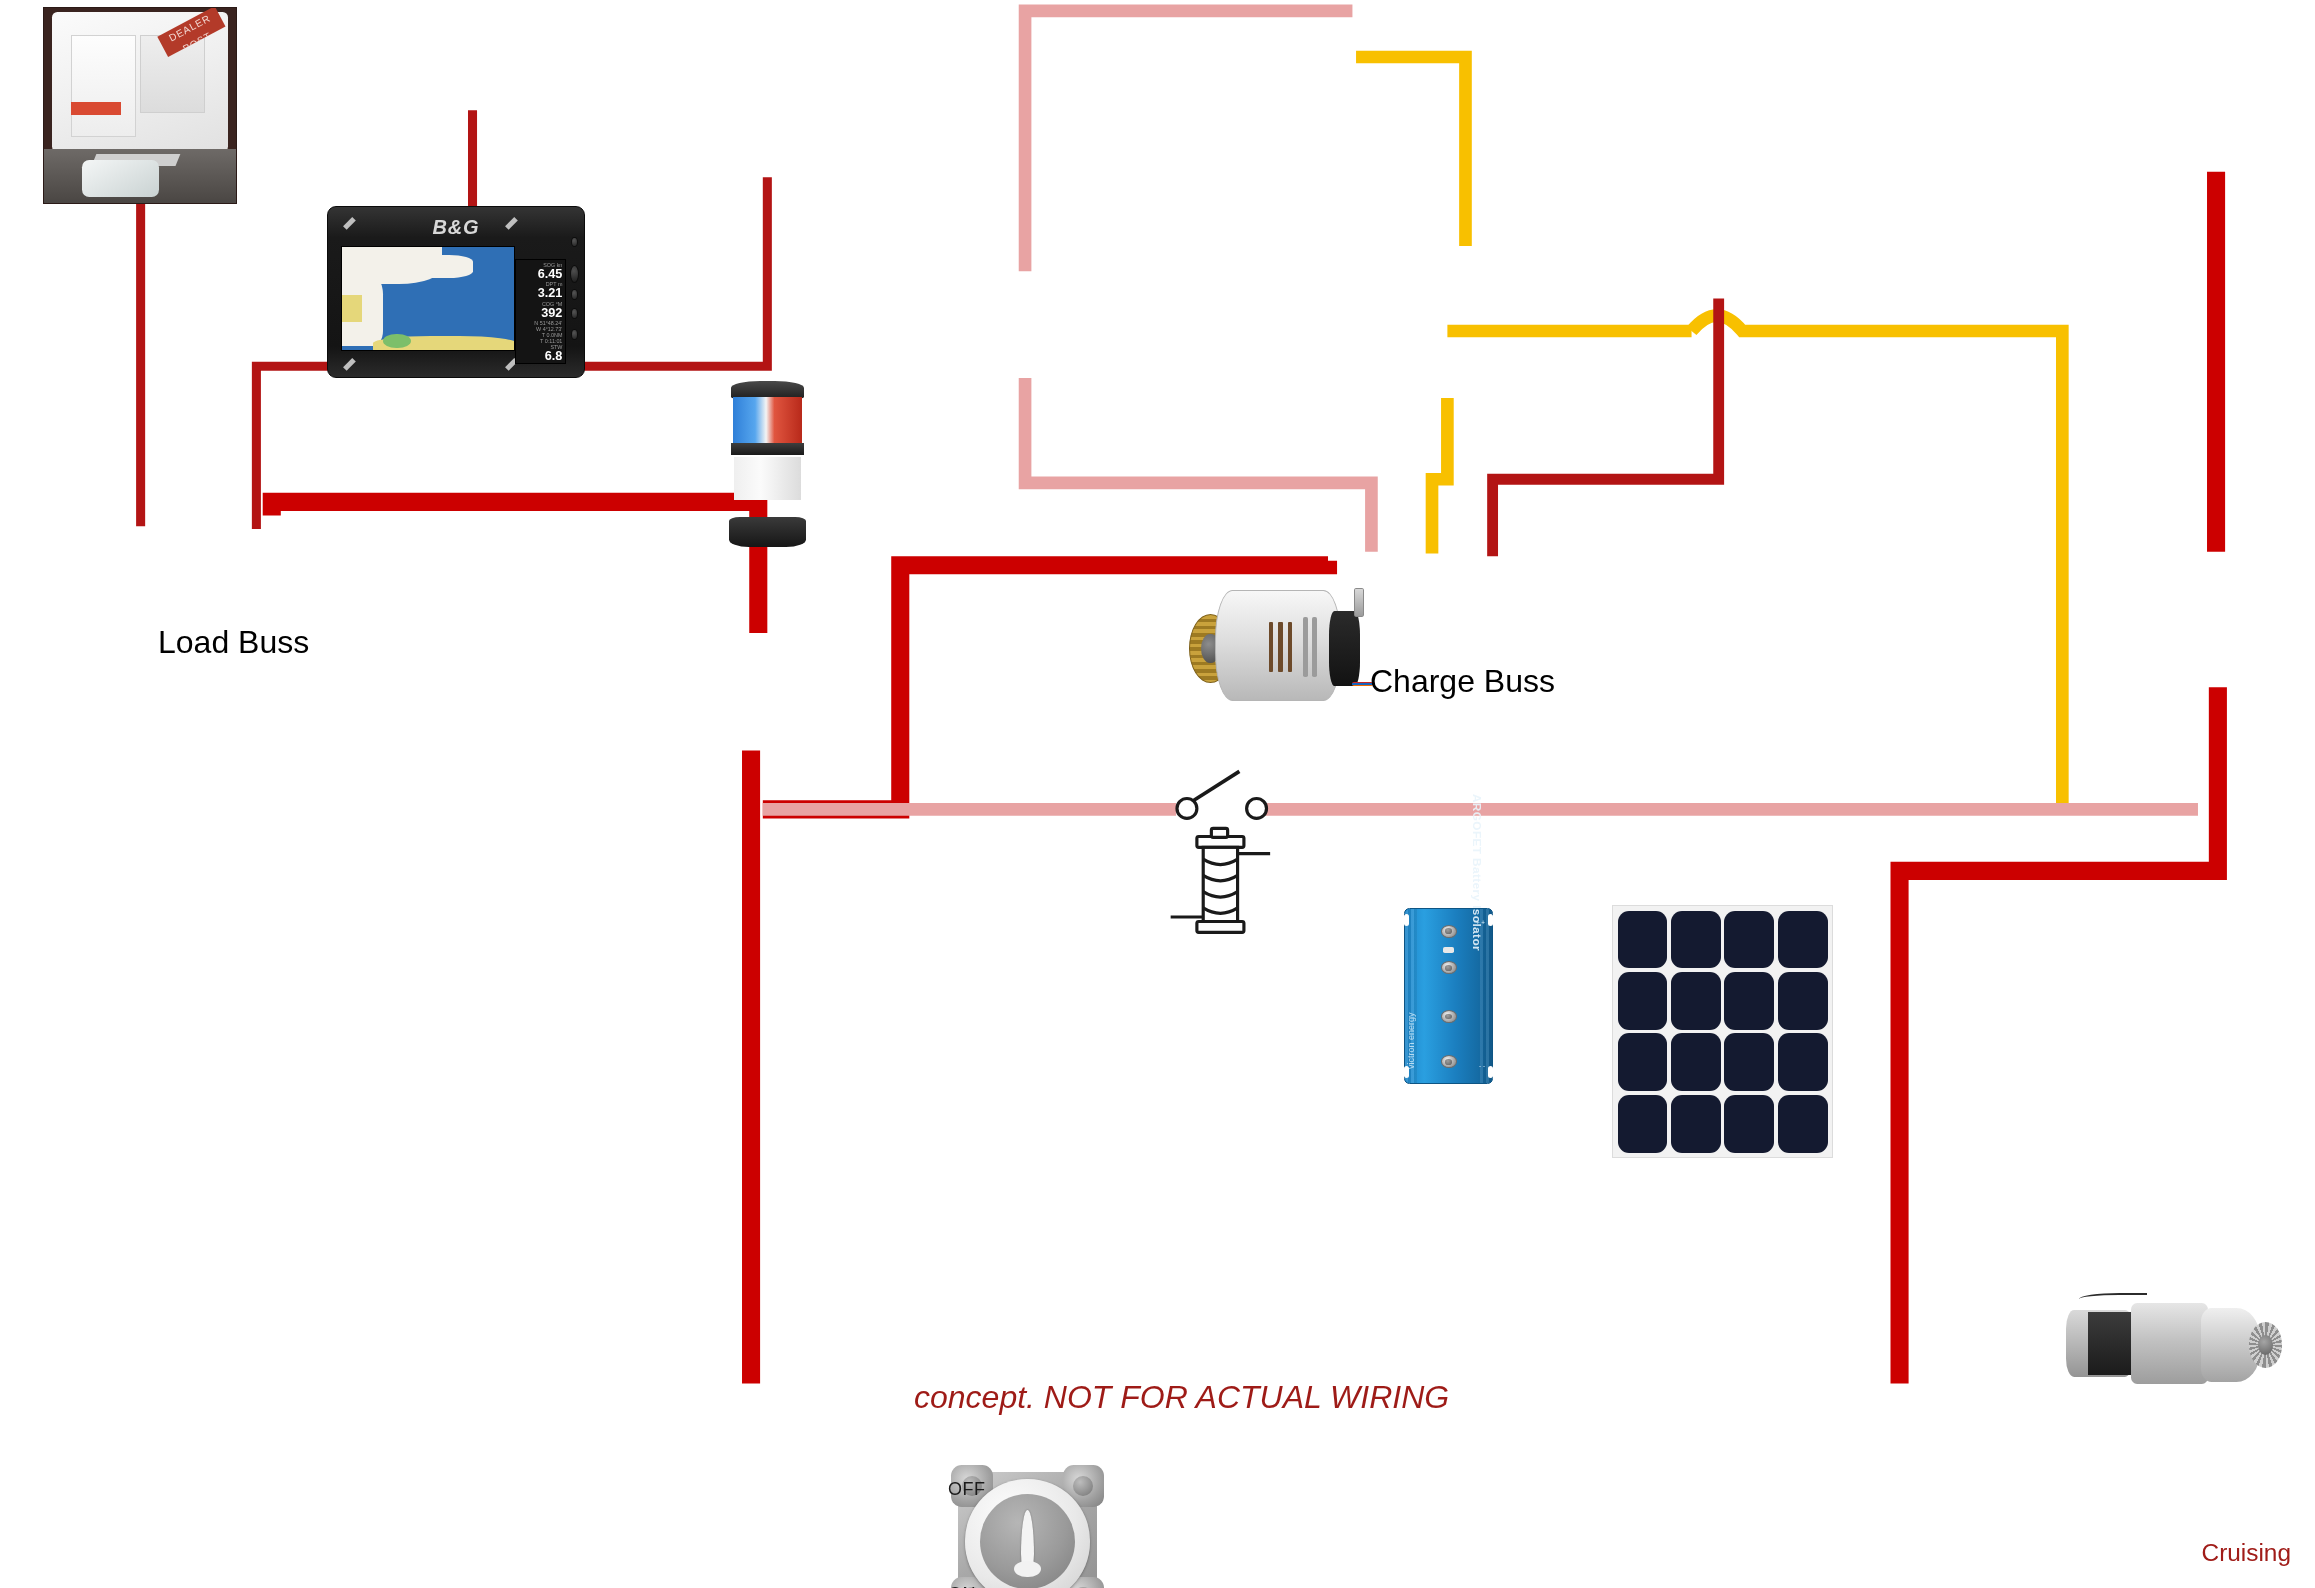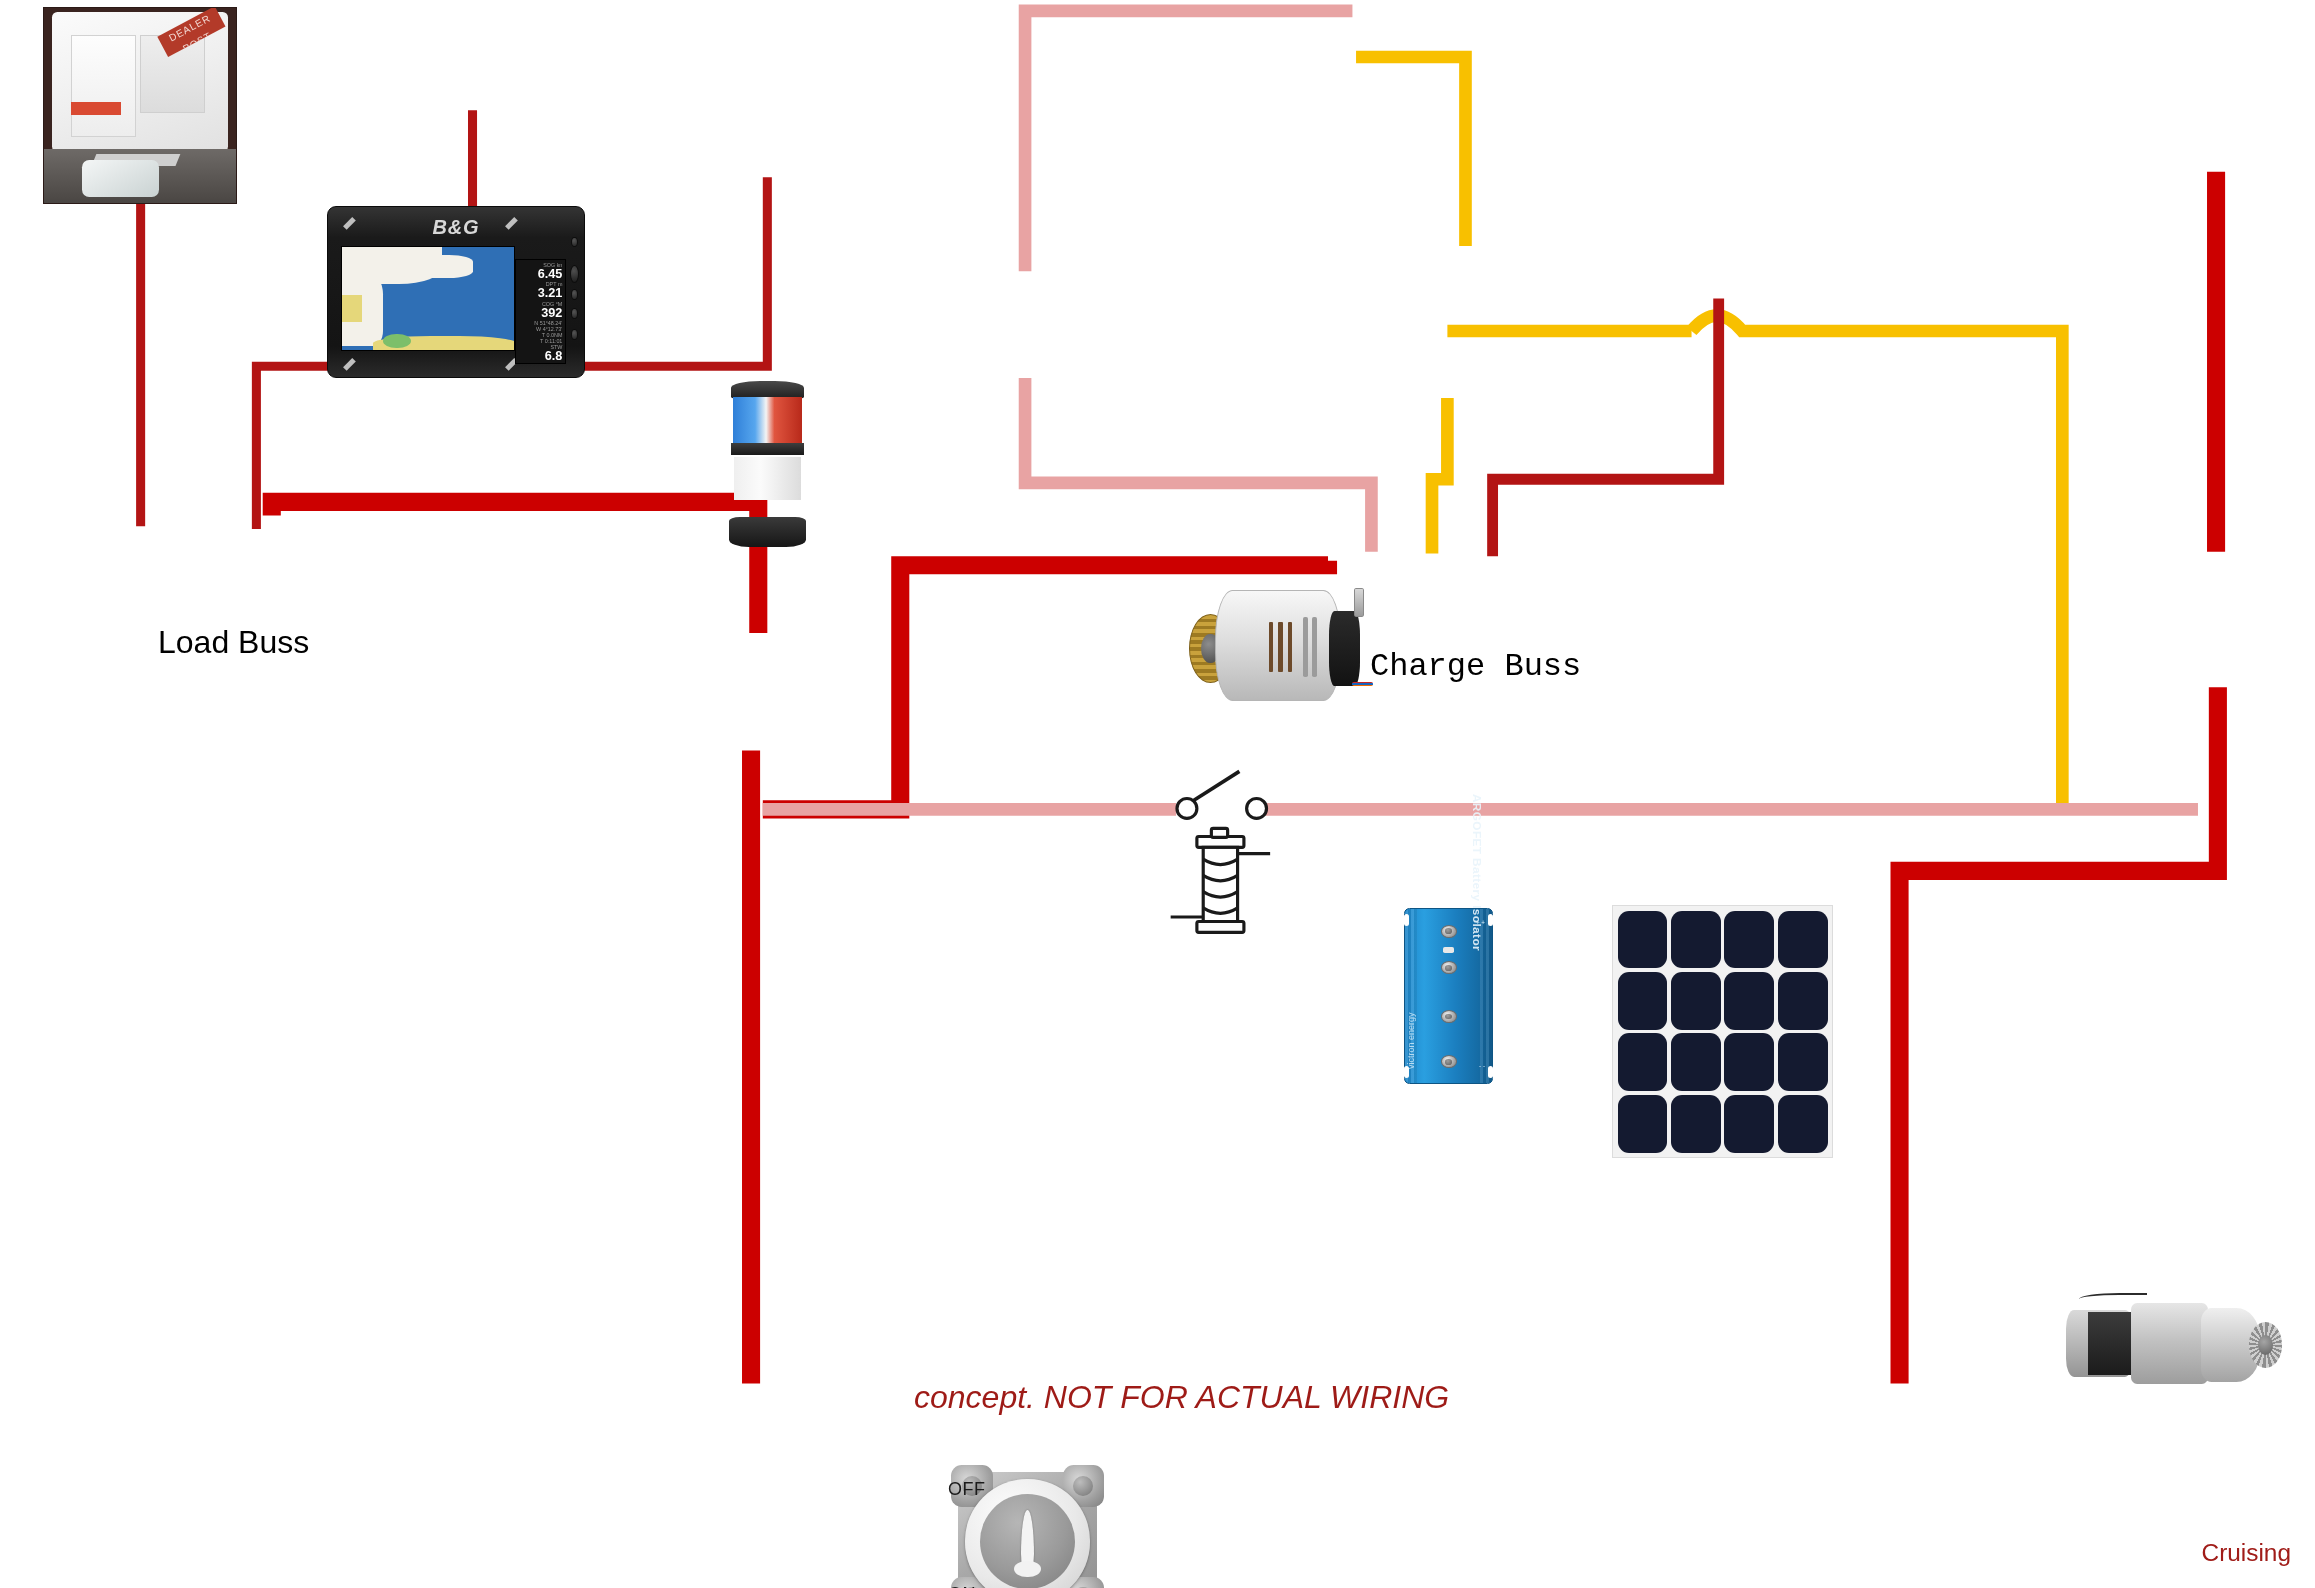--- a/index.html
+++ b/index.html
@@ -532,21 +532,21 @@
     <div class="ear br"></div>
     <div class="ring"></div>
     <div class="dial"></div>
     <div class="knob"></div>
     <div class="lbl off">OFF</div>
     <div class="lbl on">ON</div>
   </div>
 
   <div class="label" style="left:158px; top:624px;">Load Buss</div>
 
-  <div class="label" style="left:1370px; top:648px;font-family:Liberation Mono, monospace;">Charge Buss</div>
+  <div class="label" style="left:1370px; top:663px;">Charge Buss</div>
 
   <div class="notice" style="left:914px; top:1377px; width:642px;">
     <div class="l2">concept. NOT FOR ACTUAL WIRING</div>
   </div>
 
   <div class="copyright" style="right:25px; bottom:18px; width:507px;">
     <div>Cruising</div>
   </div>
 
 </div>

